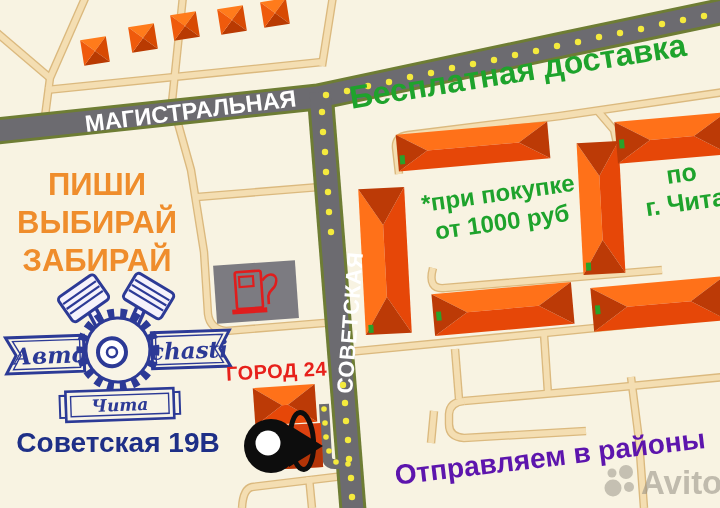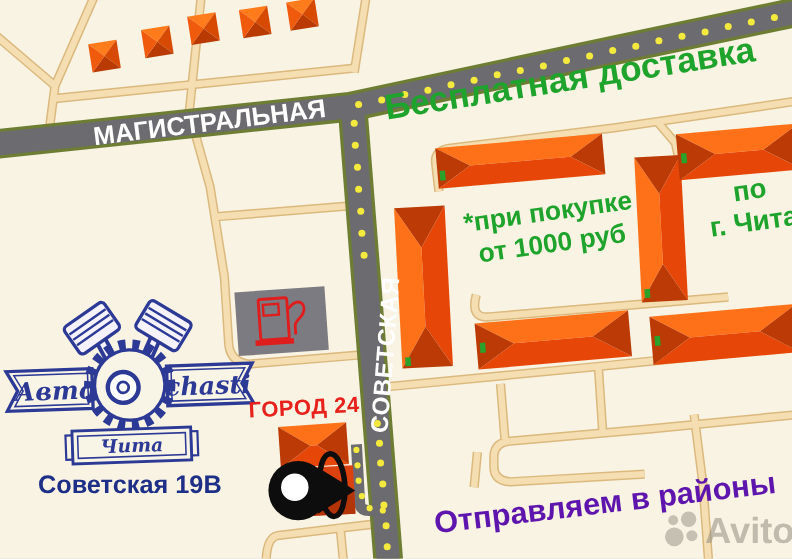--- a/index.html
+++ b/index.html
@@ -7,21 +7,21 @@
          font-family:"Liberation Sans",sans-serif;}
   .stage svg.map{position:absolute;left:0;top:0;}
   .txt{position:absolute;font-weight:bold;white-space:nowrap;}
   .slogan{left:6px;top:166px;width:182px;text-align:center;color:#ef8d2c;font-size:31px;line-height:1.22;}
   .free-delivery{left:347px;top:80px;color:#1ea32c;font-size:32px;transform:rotate(-9deg);transform-origin:left top;}
   .condition{left:408px;top:192px;width:178px;text-align:center;color:#1ea32c;font-size:24px;line-height:1.2;
              transform:rotate(-8deg);transform-origin:left top;white-space:nowrap;}
   .area{left:624px;top:167px;width:112px;text-align:center;color:#1ea32c;font-size:25px;line-height:1.15;
         transform:rotate(-8deg);transform-origin:left top;white-space:nowrap;}
   .gorod24{left:226px;top:360px;color:#e7211b;font-size:20px;letter-spacing:.5px;transform:rotate(-3deg);}
-  .address{left:8px;top:427px;width:220px;text-align:center;color:#1e2f87;font-size:23px;line-height:1.15;}
+  .address{left:8px;top:427px;width:220px;text-align:center;color:#1e2f87;font-size:28px;line-height:1.15;}
   .shipping{left:393px;top:460px;color:#5d15ad;font-size:28px;transform:rotate(-6.8deg);transform-origin:left top;}
   .watermark{position:absolute;left:604px;top:464px;display:flex;align-items:flex-start;gap:3px;
              color:rgba(146,141,129,.55);font-size:33px;font-weight:bold;}
   .street-label{fill:#ffffff;font-family:"Liberation Sans",sans-serif;font-weight:bold;}
   .logo-script{fill:#2c3a96;font-family:"DejaVu Serif",serif;font-style:italic;font-weight:bold;}
 </style>
 </head>
 <body>
 
 <div class="stage">
@@ -271,20 +271,25 @@
     <g>
       <rect x="58" y="394" width="6" height="22" fill="#f8f4e6" stroke="#2c3a96" stroke-width="2"></rect>
       <rect x="172" y="394" width="6" height="22" fill="#f8f4e6" stroke="#2c3a96" stroke-width="2"></rect>
       <rect x="64" y="390" width="108" height="30" fill="#f8f4e6" stroke="#2c3a96" stroke-width="2.6"></rect>
       <rect x="69" y="395" width="98" height="20" fill="none" stroke="#2c3a96" stroke-width="1.4"></rect>
       <text class="logo-script" x="118" y="411" font-size="17" text-anchor="middle">Чита</text>
     </g>
   </g>
 </svg>
 
+  <div class="txt slogan">
+    <div>ПИШИ</div>
+    <div>ВЫБИРАЙ</div>
+    <div>ЗАБИРАЙ</div>
+  </div>
 
   <div class="txt free-delivery">Бесплатная доставка</div>
 
   <div class="txt condition">
     <div>*при покупке</div>
     <div>от 1000 руб</div>
   </div>
 
   <div class="txt area">
     <div>по</div>

